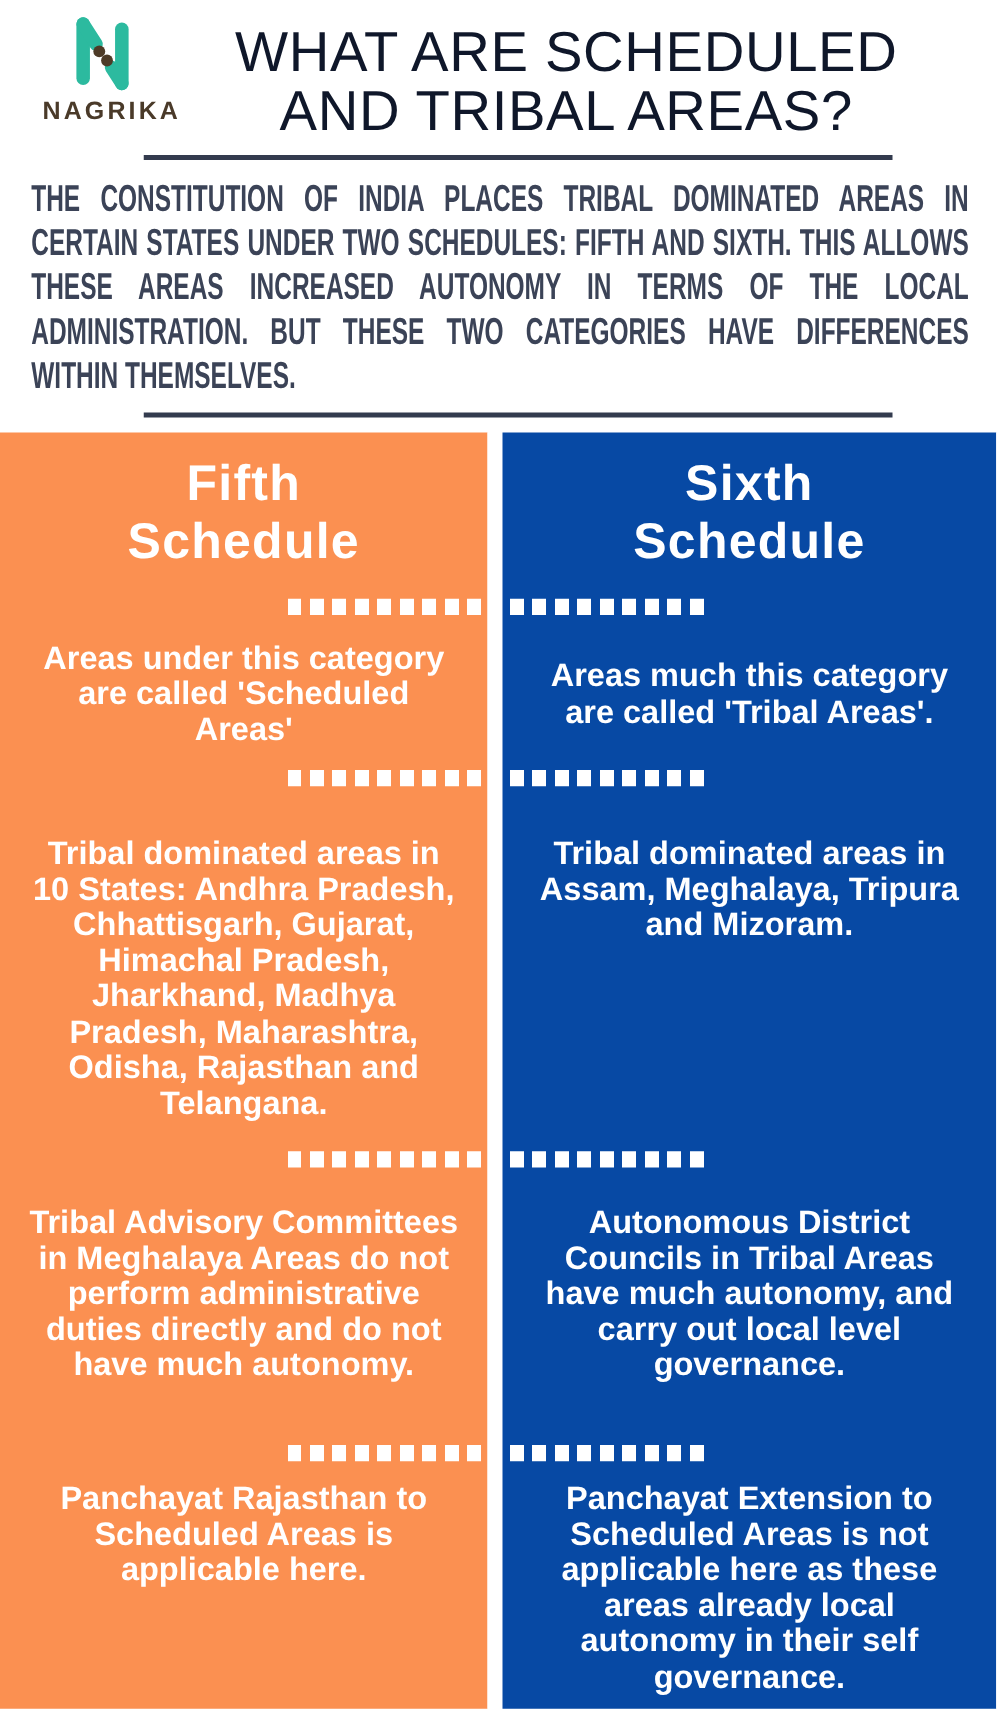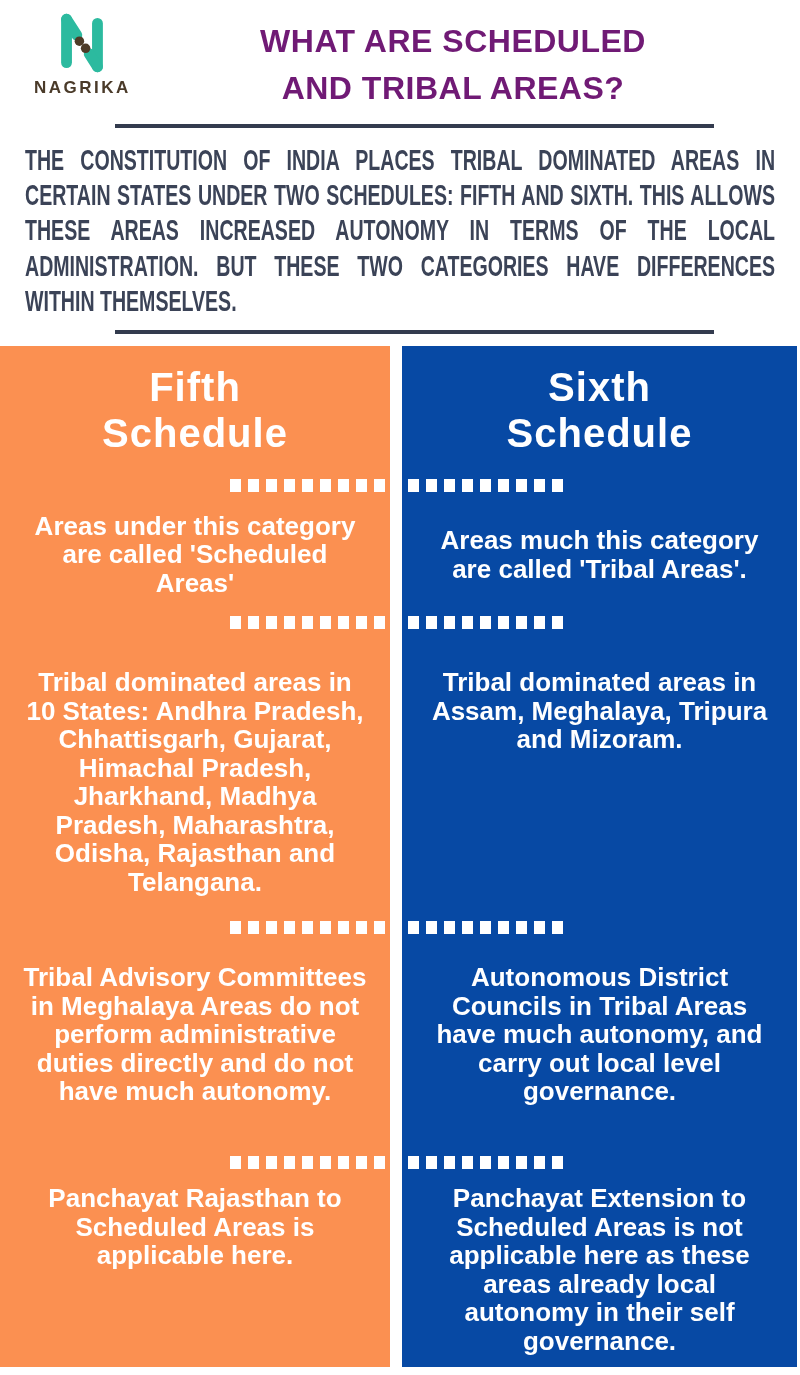--- a/index.html
+++ b/index.html
@@ -2,26 +2,26 @@
 <html><head>
 <meta charset="utf-8">
 <style>
   * { margin:0; padding:0; box-sizing:border-box; }
   body { background:#ffffff; font-family:"Liberation Sans", sans-serif; }
   .page { position:relative; width:800px; height:1375px; background:#ffffff; overflow:hidden; margin:0 auto; }
 
   
   .logo { position:absolute; left:34px; top:10px; width:96px; text-align:center; }
   .logo svg { display:block; margin:0 auto; }
-  .logo-text { font-weight:bold; font-size:17px; letter-spacing:2.5px; color:#4a3a29; margin-top:2px; }
+  .logo-text { font-weight:bold; font-size:20px; letter-spacing:2.5px; color:#4a3a29; margin-top:2px; }
 
   .title-wrap { margin-left:106px; width:694px; padding-top:18px; text-align:center; }
   .main-title {
-    font-size:32px; line-height:47px; font-weight:bold; letter-spacing:0.5px;
-    color:#701a75; white-space:pre-line;
+    font-size:45px; line-height:47px; font-weight:normal; letter-spacing:0.5px;
+    color:#0f172a; white-space:pre-line;
   }
 
   .divider { height:4px; background:#333b4e; width:599px; margin-left:115px; }
   .divider-1 { margin-top:12px; }
   .divider-2 { margin-top:12px; }
 
   
   .intro-wrap { margin:14px 0 0 25px; width:750px; height:176px; }
   .intro {
     width:1150px; transform:scaleX(0.6522); transform-origin:left top;

